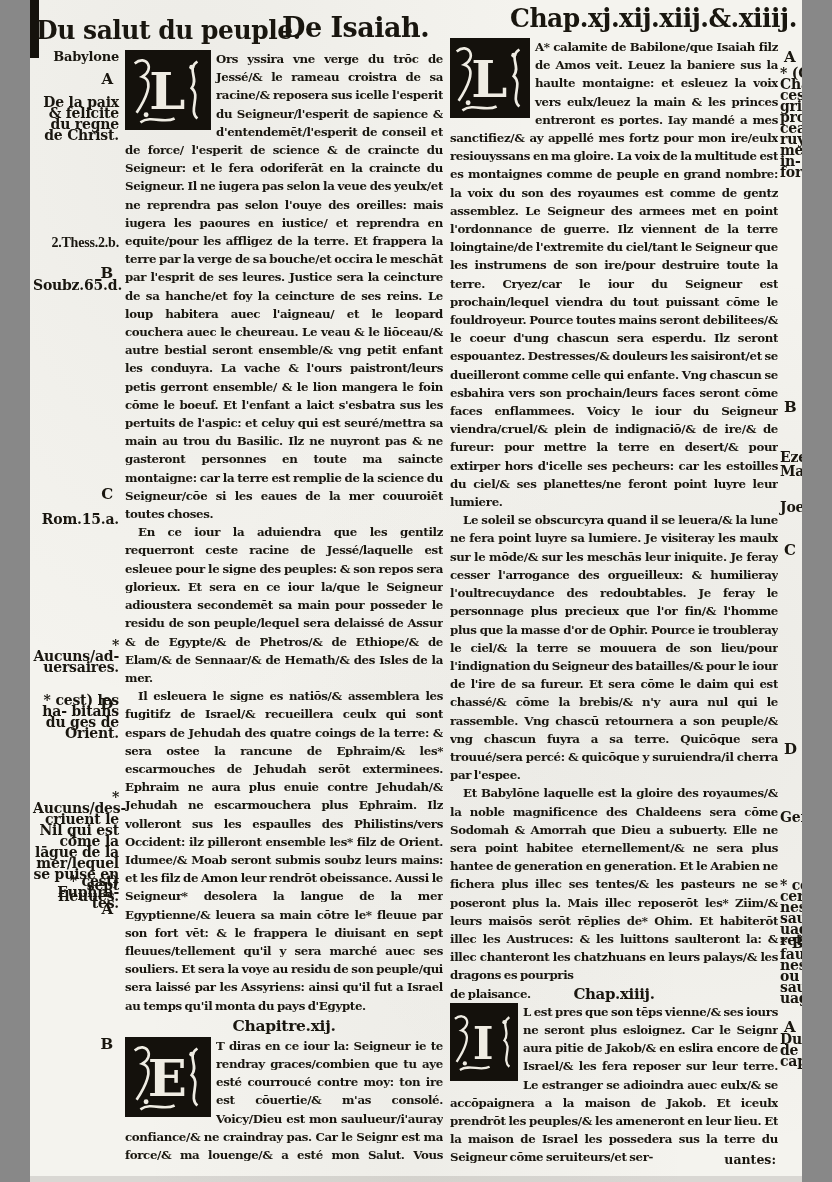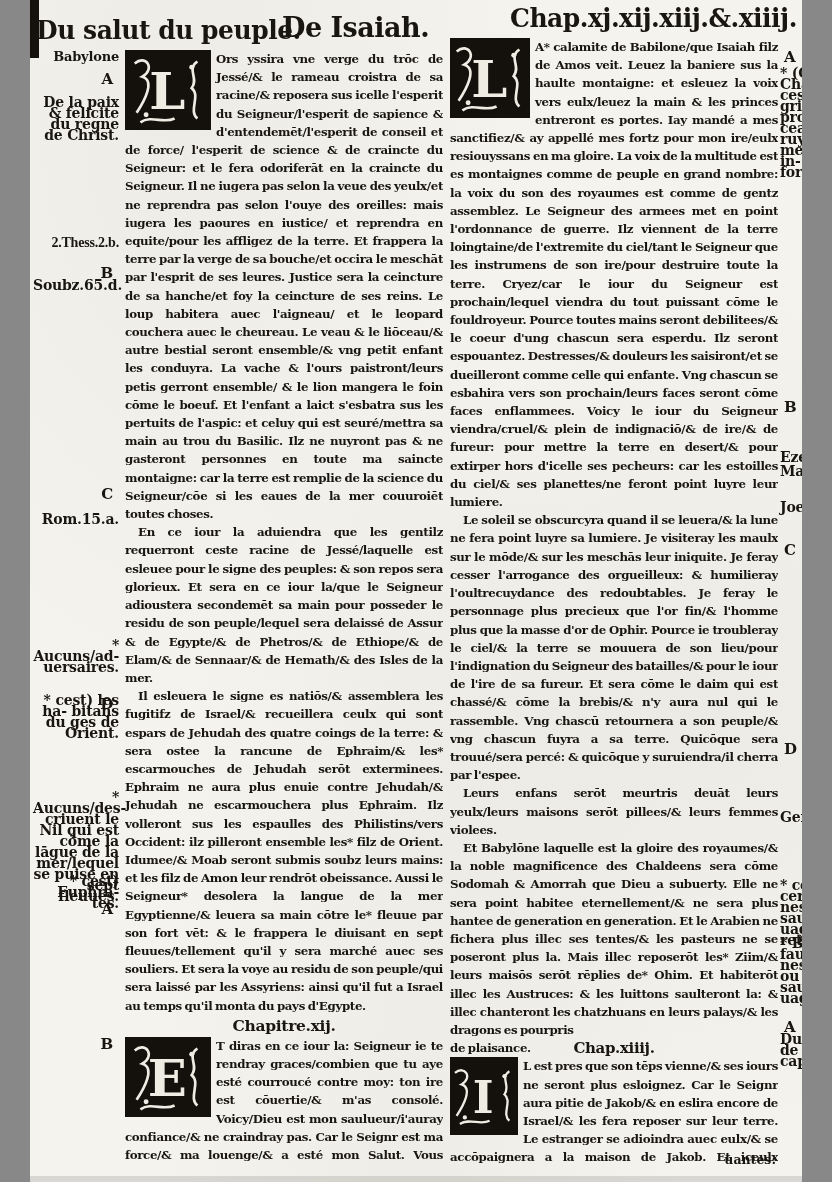--- a/index.html
+++ b/index.html
@@ -139,21 +139,20 @@
 
   <div class="col col-right" id="col-right">
       <div class="para"><span class="initial"><svg width="78" height="76" viewBox="0 0 40 40" xmlns="http://www.w3.org/2000/svg">
             <rect x="0" y="0" width="40" height="40" fill="#14110c"></rect>
             <path d="M3 6 C9 1 14 9 7 13 C14 15 8 26 4 32 M36 5 C30 9 37 14 33 19 C38 23 31 31 36 35 M6 37 C12 33 18 38 24 35" stroke="#efece3" stroke-width="1.4" fill="none"></path>
             <circle cx="9" cy="33" r="1.3" fill="#efece3"></circle>
             <circle cx="33" cy="8" r="1.3" fill="#efece3"></circle>
             <text x="20" y="30" text-anchor="middle" font-family="DejaVu Serif, serif" font-size="27" font-weight="bold" fill="#efece3">L</text>
           </svg></span>A* calamite de Babilone/que Isaiah filz de Amos veit. Leuez la baniere sus la haulte montaigne: et esleuez la voix vers eulx/leuez la main &amp; les princes entreront es portes. Iay mandé a mes sanctifiez/&amp; ay appellé mes fortz pour mon ire/eulx resiouyssans en ma gloire. La voix de la multitude est es montaignes comme de peuple en grand nombre: la voix du son des royaumes est comme de gentz assemblez. Le Seigneur des armees met en point l'ordonnance de guerre. Ilz viennent de la terre loingtaine/de l'extremite du ciel/tant le Seigneur que les instrumens de son ire/pour destruire toute la terre. Cryez/car le iour du Seigneur est prochain/lequel viendra du tout puissant cōme le fouldroyeur. Pource toutes mains seront debilitees/&amp; le coeur d'ung chascun sera esperdu. Ilz seront espouantez. Destresses/&amp; douleurs les saisiront/et se dueilleront comme celle qui enfante. Vng chascun se esbahira vers son prochain/leurs faces seront cōme faces enflammees. Voicy le iour du Seigneur viendra/cruel/&amp; plein de indignaciō/&amp; de ire/&amp; de fureur: pour mettre la terre en desert/&amp; pour extirper hors d'icelle ses pecheurs: car les estoilles du ciel/&amp; ses planettes/ne feront point luyre leur lumiere.</div>
       <div class="para indent">Le soleil se obscurcyra quand il se leuera/&amp; la lune ne fera point luyre sa lumiere. Je visiteray les maulx sur le mōde/&amp; sur les meschās leur iniquite. Je feray cesser l'arrogance des orgueilleux: &amp; humilieray l'oultrecuydance des redoubtables. Je feray le personnage plus precieux que l'or fin/&amp; l'homme plus que la masse d'or de Ophir. Pource ie troubleray le ciel/&amp; la terre se mouuera de son lieu/pour l'indignation du Seigneur des batailles/&amp; pour le iour de l'ire de sa fureur. Et sera cōme le daim qui est chassé/&amp; cōme la brebis/&amp; n'y aura nul qui le rassemble. Vng chascū retournera a son peuple/&amp; vng chascun fuyra a sa terre. Quicōque sera trouué/sera percé: &amp; quicōque y suruiendra/il cherra par l'espee.</div>
-      <div class="para indent">Leurs enfans serōt meurtris deuāt leurs yeulx/leurs maisons serōt pillees/&amp; leurs femmes violees.</div>
       <div class="para indent">Et Babylōne laquelle est la gloire des royaumes/&amp; la noble magnificence des Chaldeens sera cōme Sodomah &amp; Amorrah que Dieu a subuerty. Elle ne sera point habitee eternellement/&amp; ne sera plus hantee de generation en generation. Et le Arabien ne fichera plus illec ses tentes/&amp; les pasteurs ne se poseront plus la. Mais illec reposerōt les* Ziim/&amp; leurs maisōs serōt rēplies de* Ohim. Et habiterōt illec les Austruces: &amp; les luittons saulteront la: &amp; illec chanteront les chatzhuans en leurs palays/&amp; les dragons es pourpris</div>
       <div class="split-line">
         <span class="sl-center">Chap.xiiij.</span>
         <span class="sl-left">de plaisance.</span>
       </div>
       <div class="para"><span class="initial"><svg width="66" height="74" viewBox="0 0 40 40" xmlns="http://www.w3.org/2000/svg">
             <rect x="0" y="0" width="40" height="40" fill="#14110c"></rect>
             <path d="M3 6 C9 1 14 9 7 13 C14 15 8 26 4 32 M36 5 C30 9 37 14 33 19 C38 23 31 31 36 35 M6 37 C12 33 18 38 24 35" stroke="#efece3" stroke-width="1.4" fill="none"></path>
             <circle cx="9" cy="33" r="1.3" fill="#efece3"></circle>
             <circle cx="33" cy="8" r="1.3" fill="#efece3"></circle>

